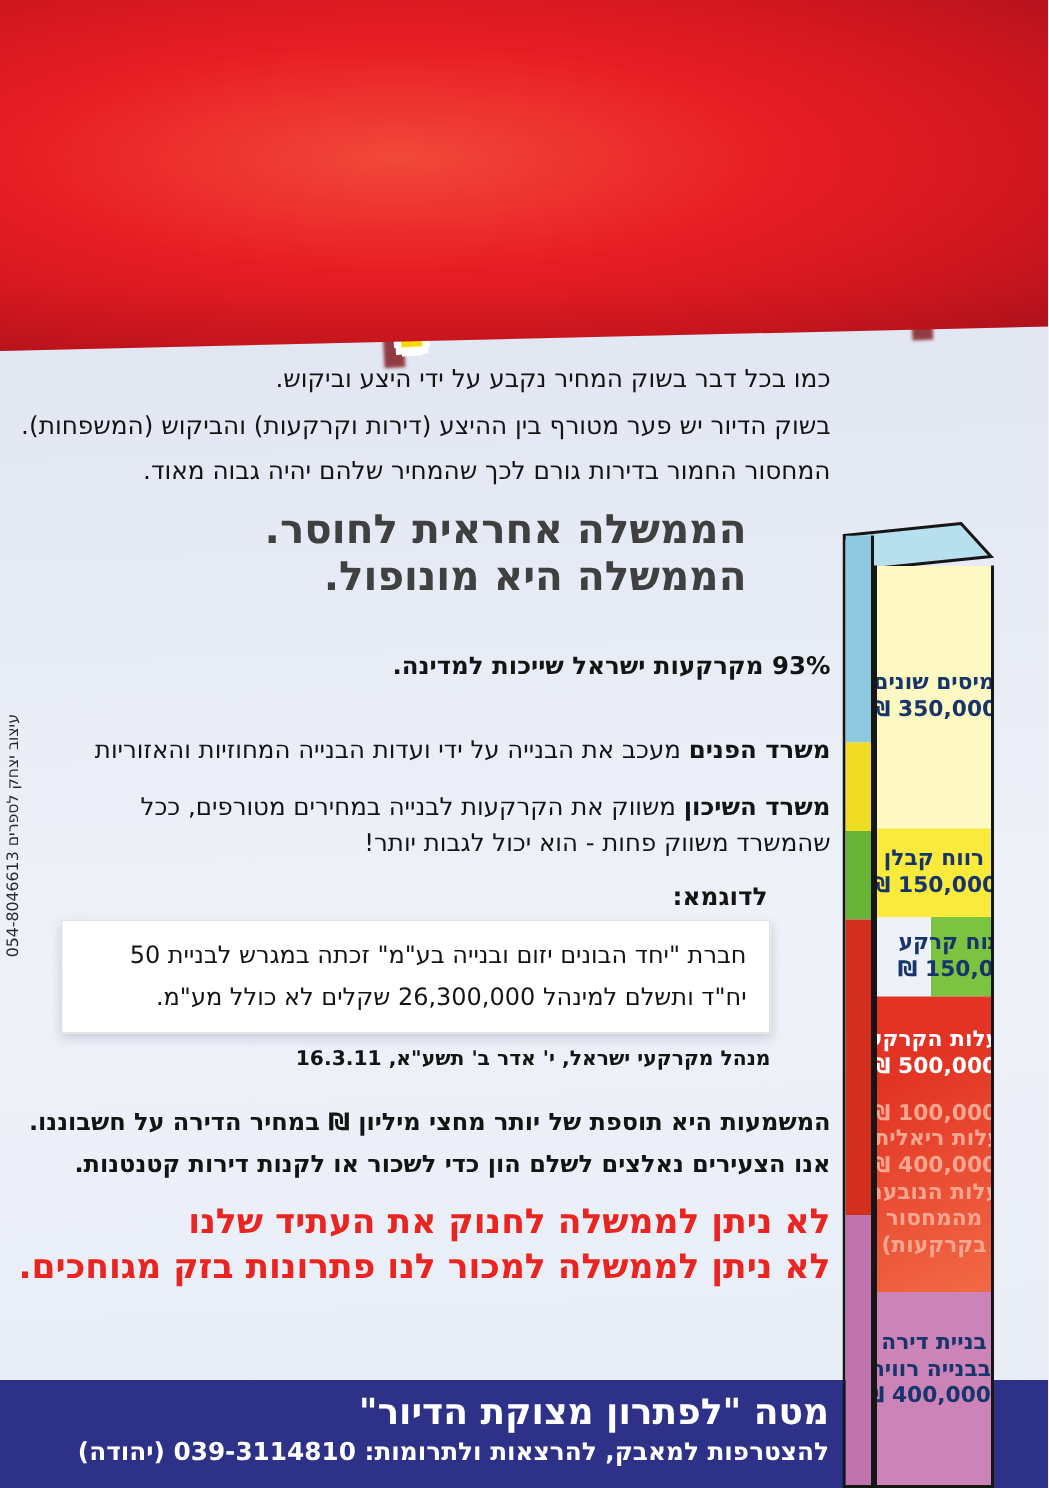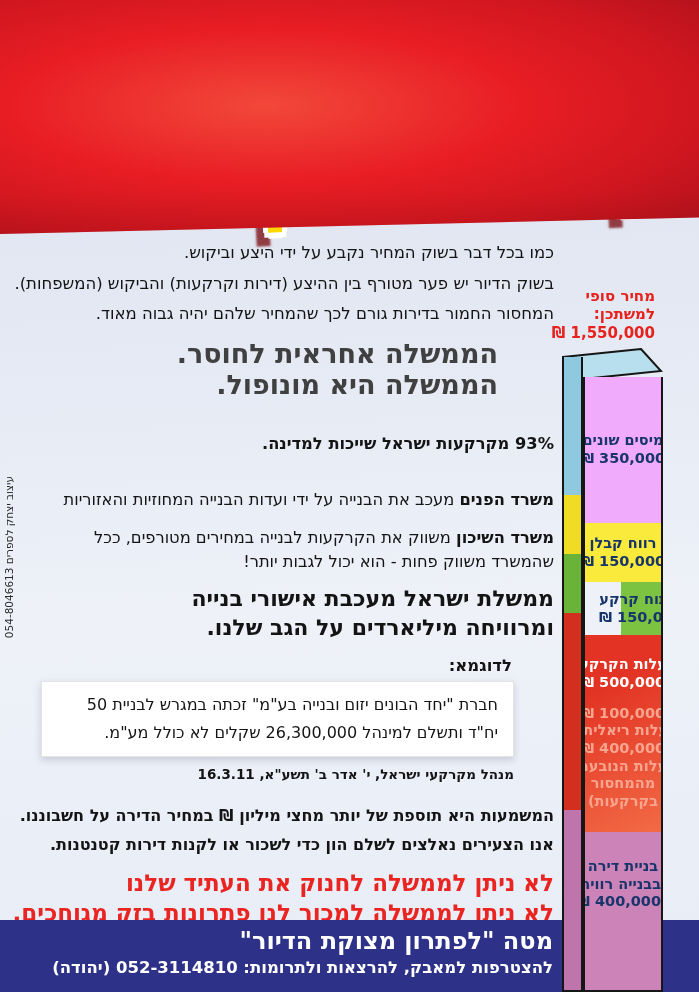--- a/index.html
+++ b/index.html
@@ -117,59 +117,50 @@
       <div>הממשלה היא מונופול.</div>
     </div>
 
     <div class="fact bold-all nowrap">93% מקרקעות ישראל שייכות למדינה.</div>
 
     <div class="fact nowrap"><b>משרד הפנים</b><span> מעכב את הבנייה על ידי ועדות הבנייה המחוזיות והאזוריות</span></div>
 
     <div class="fact"><b>משרד השיכון</b><span> משווק את הקרקעות לבנייה במחירים מטורפים, ככל שהמשרד משווק פחות - הוא יכול לגבות יותר!</span></div>
 
 
-    <div class="conclusion">
-      <div>ממשלת ישראל מעכבת אישורי בנייה</div>
-      <div>ומרוויחה מיליארדים על הגב שלנו.</div>
-    </div>
 
     <div class="example-label">לדוגמא:</div>
     <div class="example-box">חברת "יחד הבונים יזום ובנייה בע"מ" זכתה במגרש לבניית 50 יח"ד ותשלם למינהל 26,300,000 שקלים לא כולל מע"מ.</div>
     <div class="example-source">מנהל מקרקעי ישראל, י' אדר ב' תשע"א, 16.3.11</div>
 
     <div class="closing">
       <div>המשמעות היא תוספת של יותר מחצי מיליון ₪ במחיר הדירה על חשבוננו.</div>
       <div>אנו הצעירים נאלצים לשלם הון כדי לשכור או לקנות דירות קטנטנות.</div>
     </div>
 
     <div class="red-warning">
       <div>לא ניתן לממשלה לחנוק את העתיד שלנו</div>
       <div>לא ניתן לממשלה למכור לנו פתרונות בזק מגוחכים.</div>
     </div>
   </div>
 
-  <div class="price-label">
-    <span>מחיר סופי</span>
-    <span>למשתכן:</span>
-    <span>1,550,000 ₪</span>
-  </div>
 
   <div class="bar-wrap">
     <svg class="bar-top-svg" width="101" height="32">
       <polygon points="1,9 79,1 99,23 21,31" fill="#b7dfee" stroke="#161616" stroke-width="2"></polygon>
     </svg>
     <div class="bar-side-stack">
         <div style="height: 137.968px; flex: 0 0 auto; background: rgb(143, 201, 223);"></div>
         <div style="height: 59.129px; flex: 0 0 auto; background: rgb(241, 220, 37);"></div>
         <div style="height: 59.129px; flex: 0 0 auto; background: rgb(105, 179, 56);"></div>
         <div style="height: 197.097px; flex: 0 0 auto; background: rgb(210, 47, 31);"></div>
         <div style="height: 181.677px; flex: 0 0 auto; background: rgb(191, 116, 171);"></div>
       </div>
     <div class="bar-front-stack">
-        <div class="bar-seg" style="height: 146px; background: #f0abfc;">
+        <div class="bar-seg" style="height: 175px; background: #fef9c3;">
           <div class="bar-label">
             <span>מיסים שונים</span>
             <span>350,000 ₪</span>
           </div>
         </div>
         <div class="bar-seg" style="height: 59px; background: rgb(249, 234, 59);">
           <div class="bar-label">
             <span>רווח קבלן</span>
             <span>150,000 ₪</span>
           </div>
@@ -199,18 +190,18 @@
             <span>בניית דירה</span>
             <span>בבנייה רוויה</span>
             <span>400,000 ₪</span>
           </div>
         </div>
       </div>
   </div>
 
   <div class="footer">
     <div class="footer-title">מטה "לפתרון מצוקת הדיור"</div>
-    <div class="footer-contact">להצטרפות למאבק, להרצאות ולתרומות: 052-3114810 (יהודה)</div>
+    <div class="footer-contact">להצטרפות למאבק, להרצאות ולתרומות: 039-3114810 (יהודה)</div>
   </div>
 
   <div class="credit">עיצוב יצחק לספרים 054-8046613</div>
 
 </div>
 
 </body></html>

